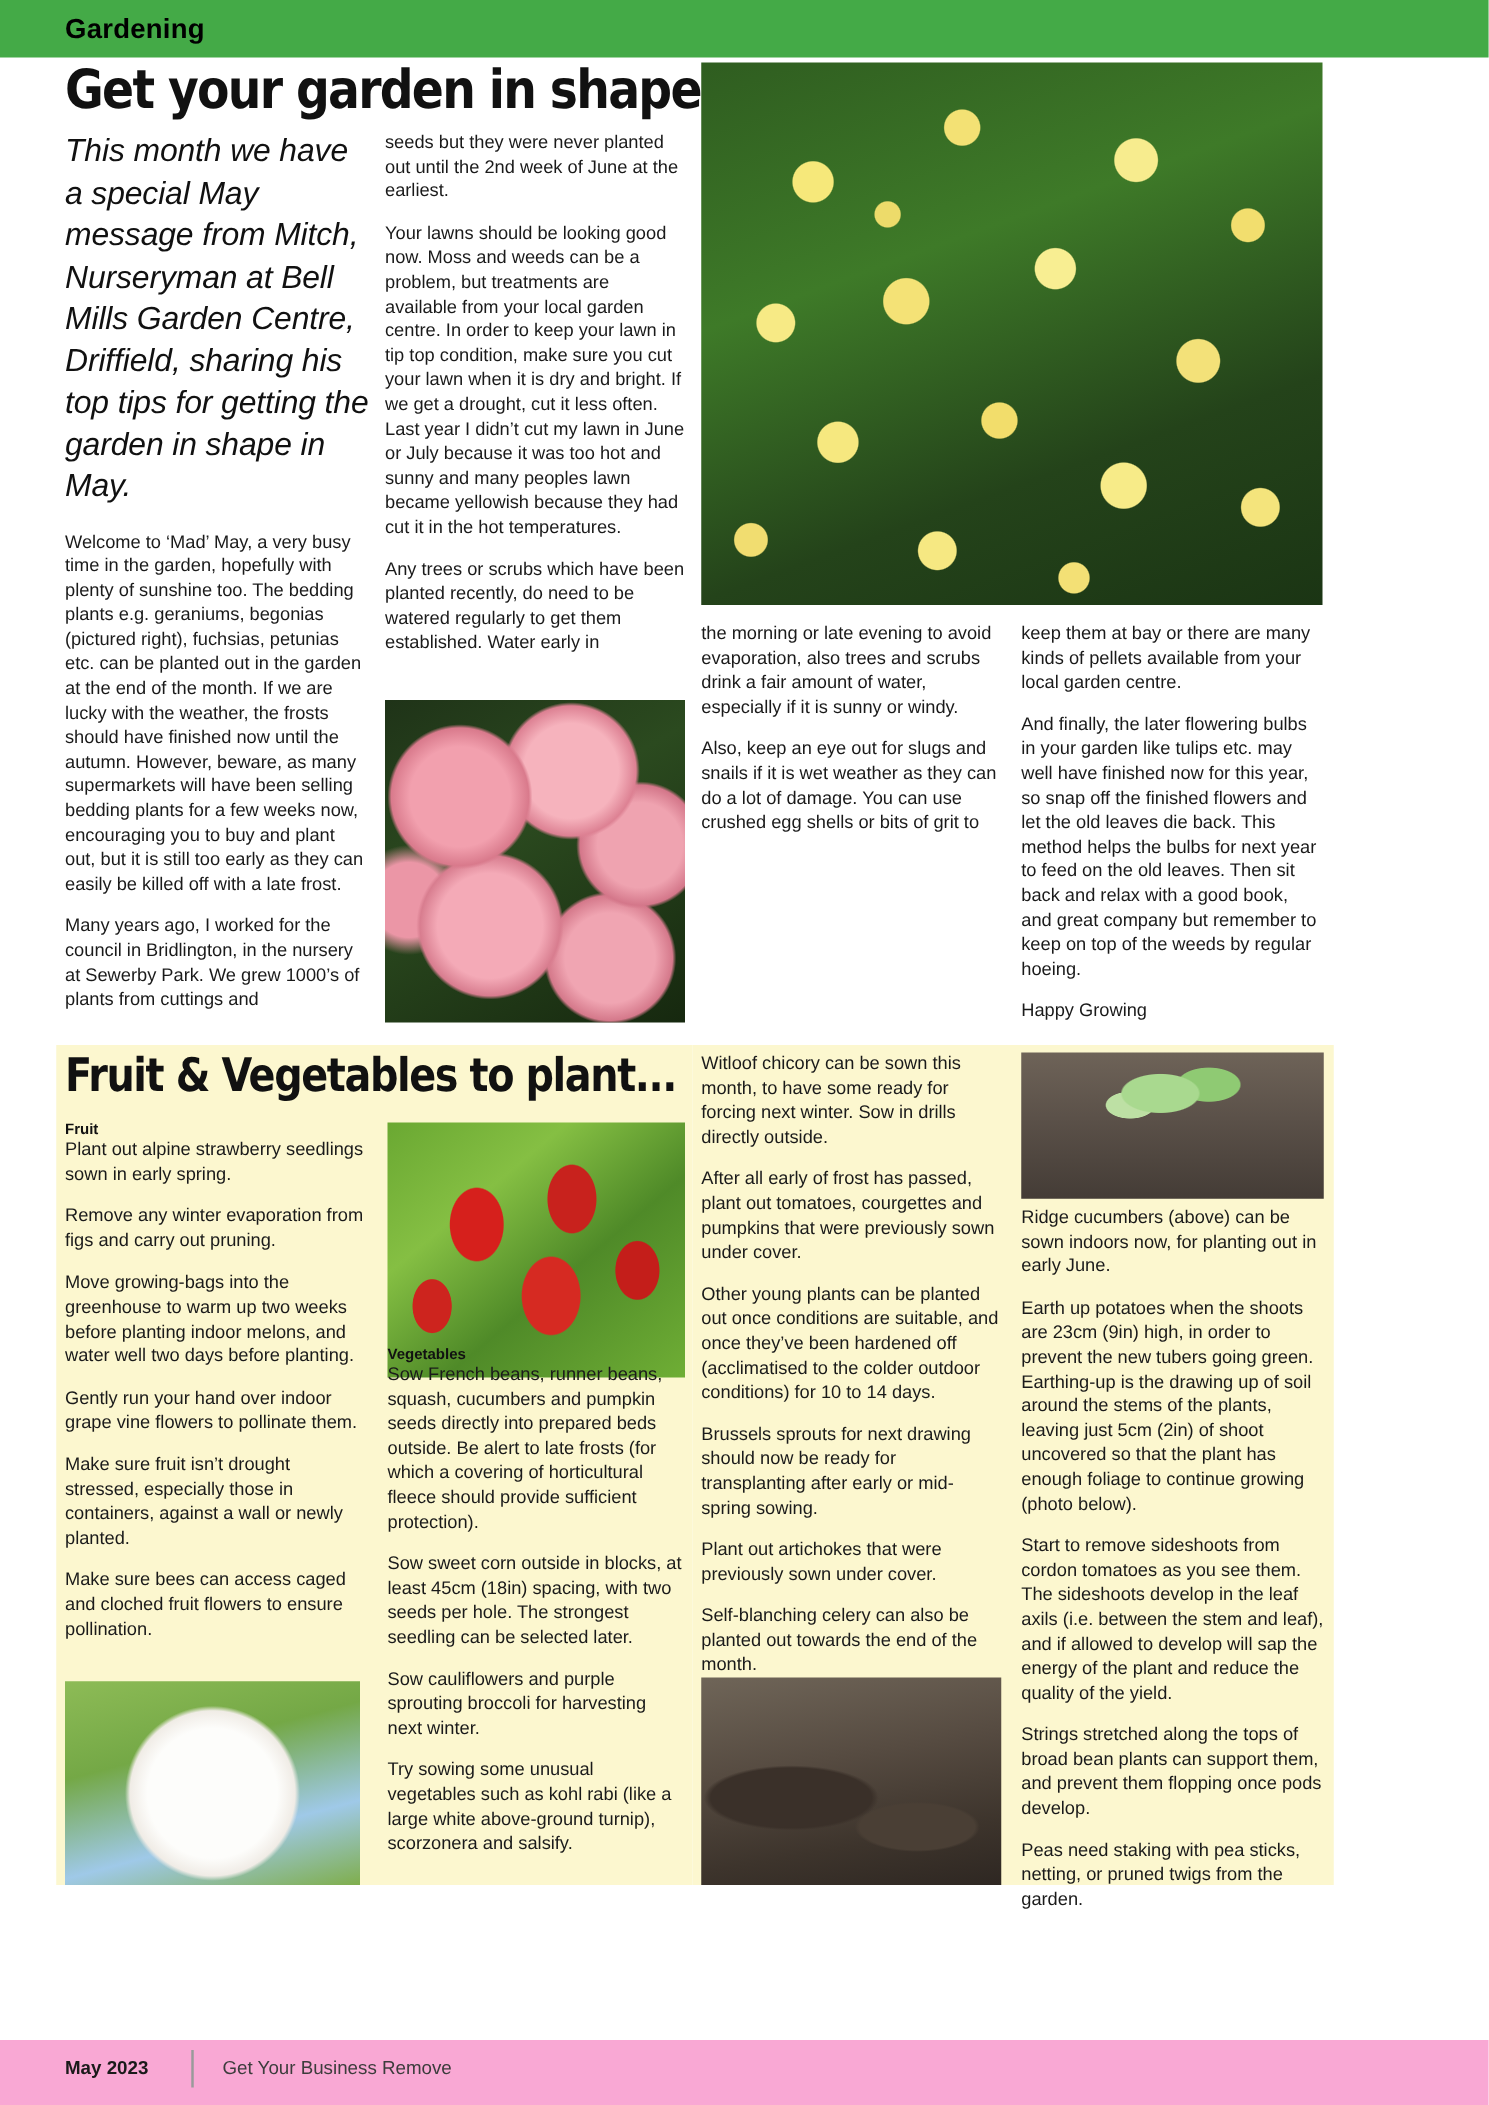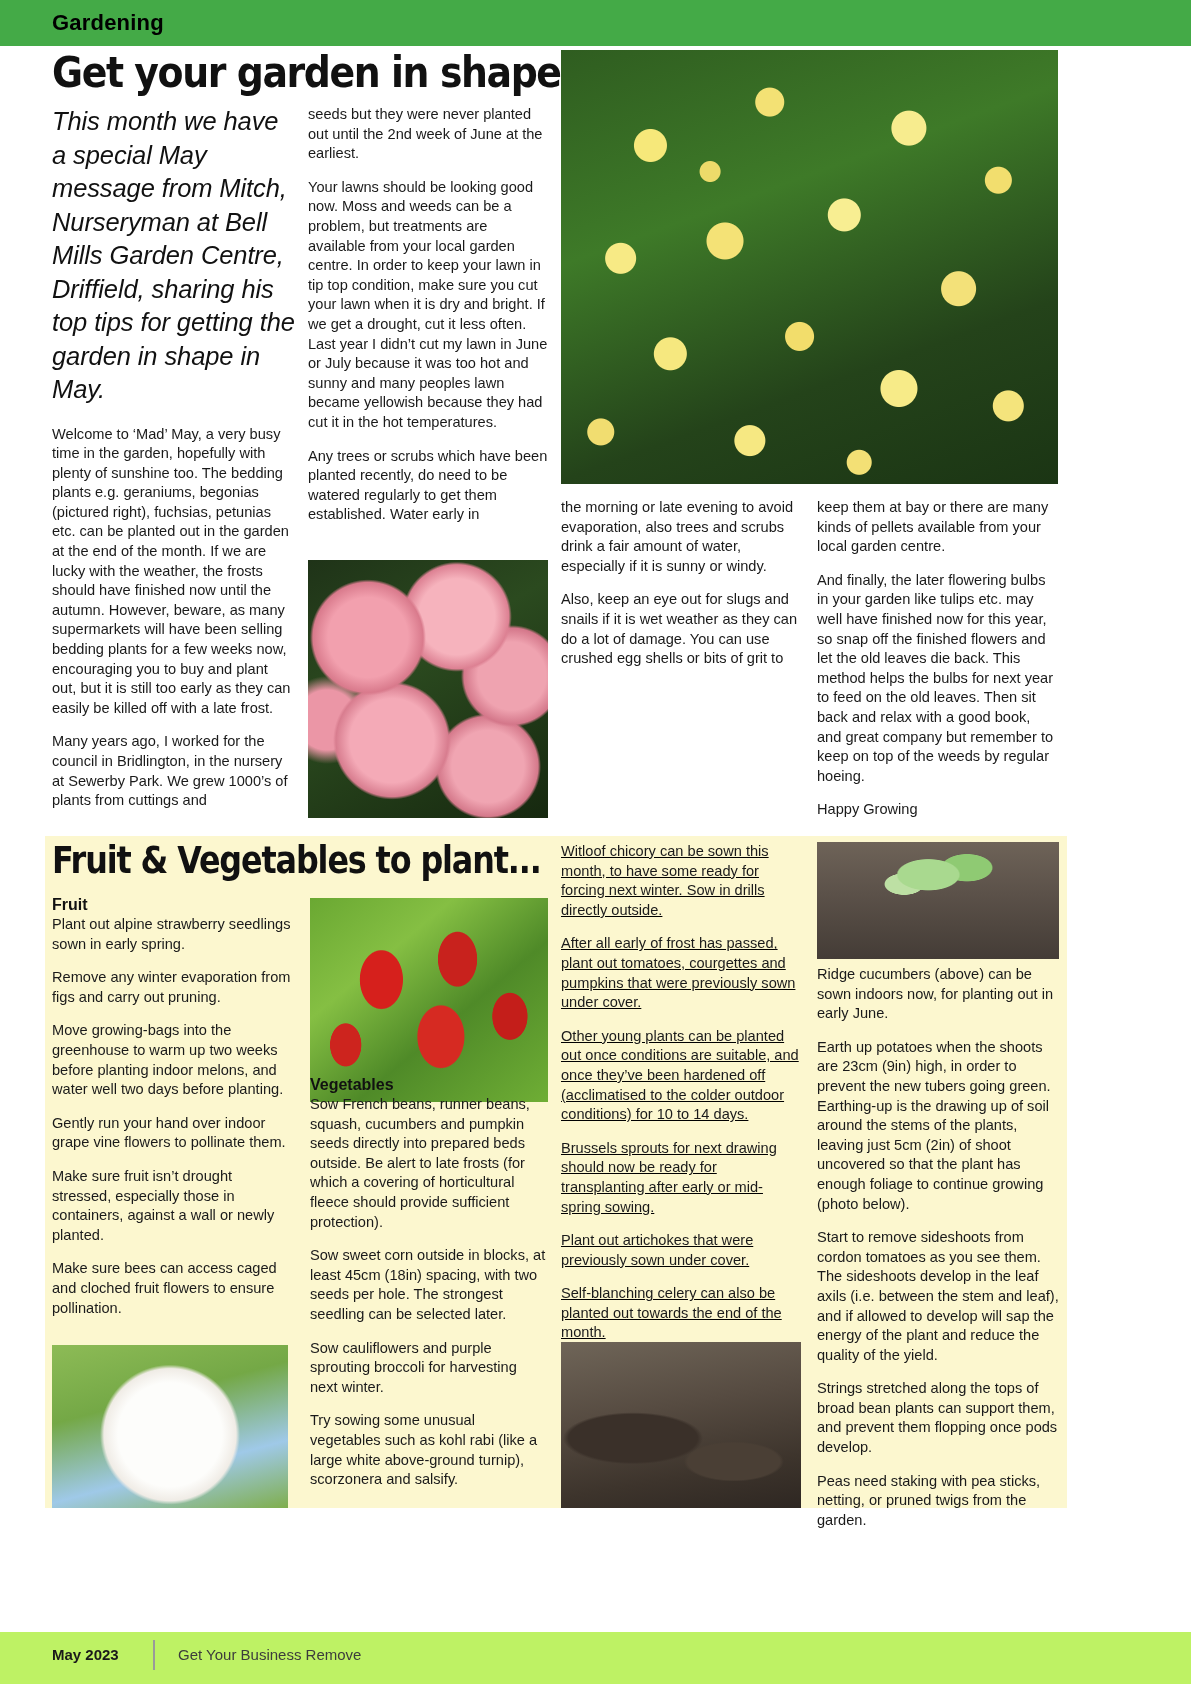--- a/index.html
+++ b/index.html
@@ -149,34 +149,34 @@
     font-size: 37px;
     line-height: 42px;
     letter-spacing: -1.3px;
     color: #111111;
     transform: scaleX(0.86);
     transform-origin: left top;
     white-space: nowrap;
     z-index: 3;
   }
   .subhead {
-    font-size: 16px;
+    font-size: 12px;
     font-weight: bold;
     color: #111111;
     margin-bottom: 1px;
   }
   .run-on { margin-bottom: 0; }
 
   
   .footer {
     position: absolute;
     left: 0; bottom: 0;
     width: 1191px;
     height: 52px;
-    background: #bef264;
+    background: #f9a8d4;
   }
   .footer-date {
     position: absolute;
     left: 52px; top: 14px;
     font-size: 15px;
     font-weight: bold;
     color: #1a1a1a;
   }
   .footer-rule {
     position: absolute;
@@ -247,21 +247,21 @@
 <div class="photo photo-strawberry" style="left:310px; top:898px; width:238px; height:204px;"></div>
 
 <div class="col" style="left:310px; top:1076px; width:238px;">
   <div class="subhead">Vegetables</div>
   <p class="body">Sow French beans, runner beans, squash, cucumbers and pumpkin seeds directly into prepared beds outside. Be alert to late frosts (for which a covering of horticultural fleece should provide sufficient protection).</p>
   <p class="body">Sow sweet corn outside in blocks, at least 45cm (18in) spacing, with two seeds per hole. The strongest seedling can be selected later.</p>
   <p class="body">Sow cauliflowers and purple sprouting broccoli for harvesting next winter.</p>
   <p class="body">Try sowing some unusual vegetables such as kohl rabi (like a large white above-ground turnip), scorzonera and salsify.</p>
 </div>
 
-<div class="col" style="left:561px; top:842px; width:240px;text-decoration:underline;">
+<div class="col" style="left:561px; top:842px; width:240px;">
   <p class="body run-on">Witloof chicory can be sown this month, to have some ready for forcing next winter. Sow in drills directly outside.</p>
   <p class="body">After all early of frost has passed, plant out tomatoes, courgettes and pumpkins that were previously sown under cover.</p>
   <p class="body">Other young plants can be planted out once conditions are suitable, and once they’ve been hardened off (acclimatised to the colder outdoor conditions) for 10 to 14 days.</p>
   <p class="body">Brussels sprouts for next drawing should now be ready for transplanting after early or mid-spring sowing.</p>
   <p class="body">Plant out artichokes that were previously sown under cover.</p>
   <p class="body">Self-blanching celery can also be planted out towards the end of the month.</p>
 </div>
 
 <div class="photo photo-soil" style="left:561px; top:1342px; width:240px; height:166px;"></div>
 

